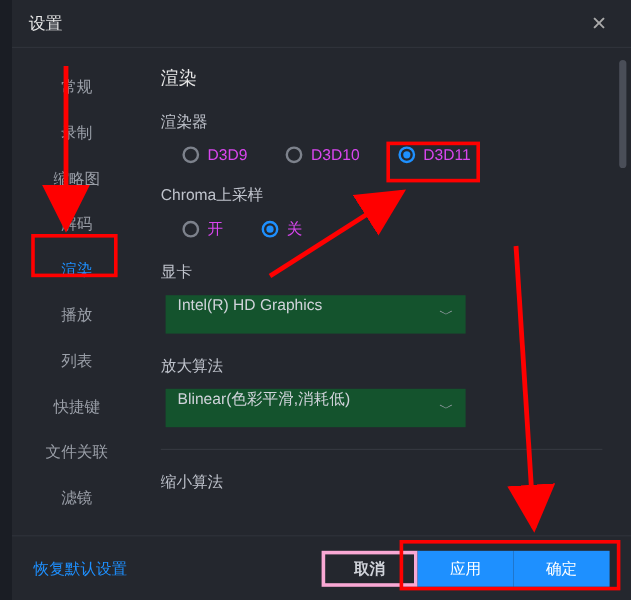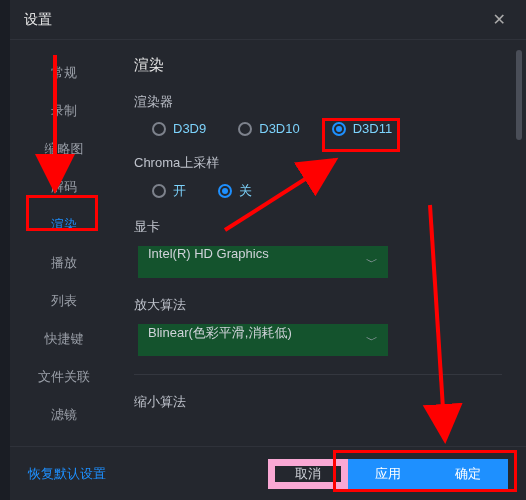--- a/index.html
+++ b/index.html
@@ -62,21 +62,21 @@
   .group-label {
     color: #bfc3cc; font-size: 13px; margin-bottom: 10px; margin-top: 18px;
   }
   .radio-row {
     display: flex; gap: 32px;
     padding-left: 18px; margin-bottom: 16px;
     align-items: center;
   }
   .radio {
     display: flex; align-items: center; gap: 7px;
-    color: #7dd3fc; font-size: 13px; cursor: pointer;
+    color: #d946ef; font-size: 13px; cursor: pointer;
   }
   .radio .dot {
     width: 14px; height: 14px; border-radius: 50%;
     border: 2px solid #7d828c;
     display: inline-block; position: relative;
   }
   .radio.selected .dot { border-color: #1e90ff; }
   .radio.selected .dot::after {
     content: ""; position: absolute; left: 2px; top: 2px;
     width: 6px; height: 6px; border-radius: 50%;
@@ -103,21 +103,21 @@
   }
   .footer .reset {
     color: #1e90ff; font-size: 13px; cursor: pointer;
   }
   .footer .spacer { flex: 1; }
   .btn {
     width: 80px; height: 30px;
     display: flex; align-items: center; justify-content: center;
     font-size: 13px; cursor: pointer;
   }
-  .btn-cancel { border: 7px solid #f9a8d4; color: #d0d3da; background: transparent;}
+  .btn-cancel { border: 3px solid #f9a8d4; color: #d0d3da; background: transparent; font-weight: bold;}
   .btn-primary { background: #1e90ff; color: #fff; }
   
   .anno-box {
     position: absolute; border: 3px solid #ff0000;
     pointer-events: none;
   }
   svg.anno-arrows {
     position: absolute; left: 0; top: 0;
     width: 526px; height: 500px; pointer-events: none;
   }

